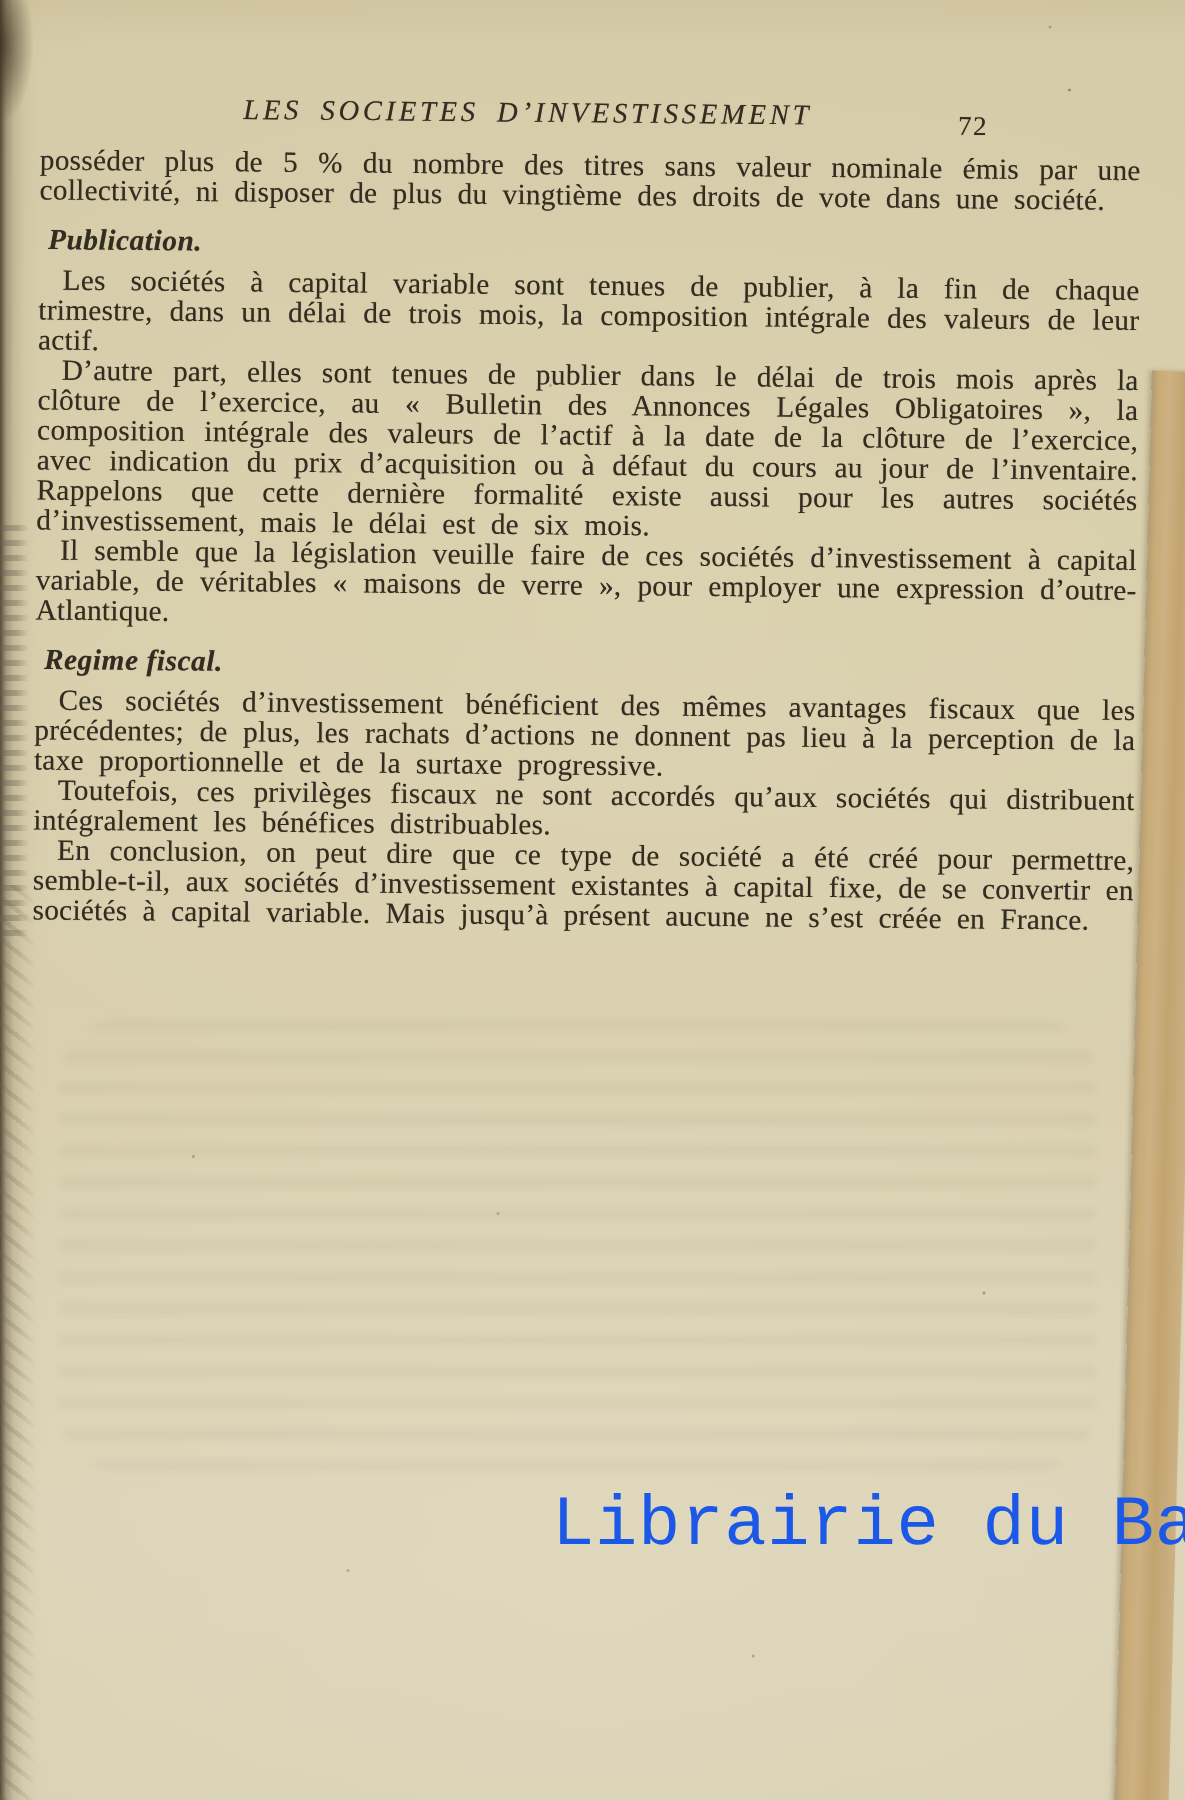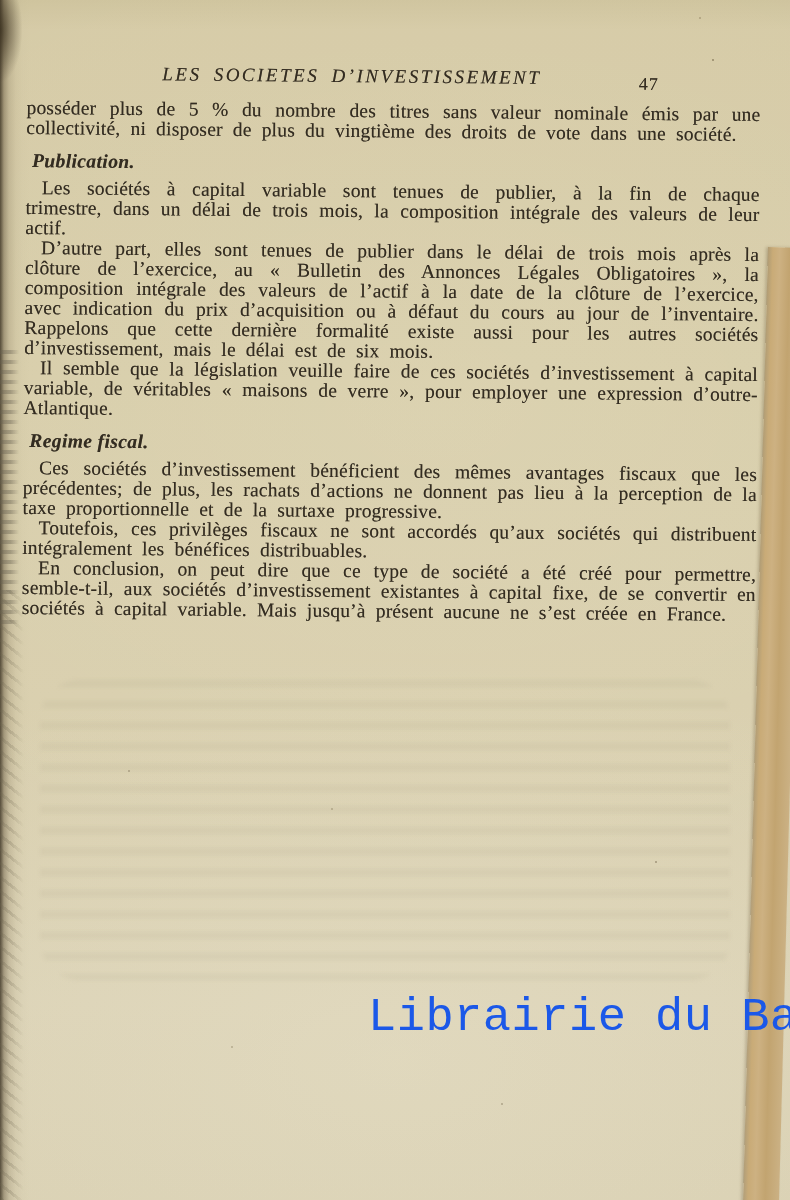--- a/index.html
+++ b/index.html
@@ -131,21 +131,21 @@
 <div class="edge-left"></div>
 <div class="edge-left-topblot"></div>
 <div class="edge-left-bands"></div>
 <div class="edge-left-streaks"></div>
 <div class="edge-right"></div>
 <div class="specks"></div>
 
 <div class="content" style="color: rgb(51, 44, 33);">
   <div class="pageheader">
     <div class="running-title">LES SOCIETES D’INVESTISSEMENT</div>
-    <div class="pagenum">47</div>
+    <div class="pagenum">72</div>
   </div>
 
   <div class="bodytext">
     <p class="para no-indent">posséder plus de 5 % du nombre des titres sans valeur nominale émis par une collectivité, ni disposer de plus du vingtième des droits de vote dans une société.</p>
 
     <h3 class="section-heading">Publication.</h3>
     <p class="para">Les sociétés à capital variable sont tenues de publier, à la fin de chaque trimestre, dans un délai de trois mois, la composition intégrale des valeurs de leur actif.</p>
     <p class="para">D’autre part, elles sont tenues de publier dans le délai de trois mois après la clôture de l’exercice, au « Bulletin des Annonces Légales Obligatoires », la composition intégrale des valeurs de l’actif à la date de la clôture de l’exercice, avec indication du prix d’acquisition ou à défaut du cours au jour de l’inventaire. Rappelons que cette dernière formalité existe aussi pour les autres sociétés d’investissement, mais le délai est de six mois.</p>
     <p class="para">Il semble que la législation veuille faire de ces sociétés d’investissement à capital variable, de véritables « maisons de verre », pour employer une expression d’outre-Atlantique.</p>
 

